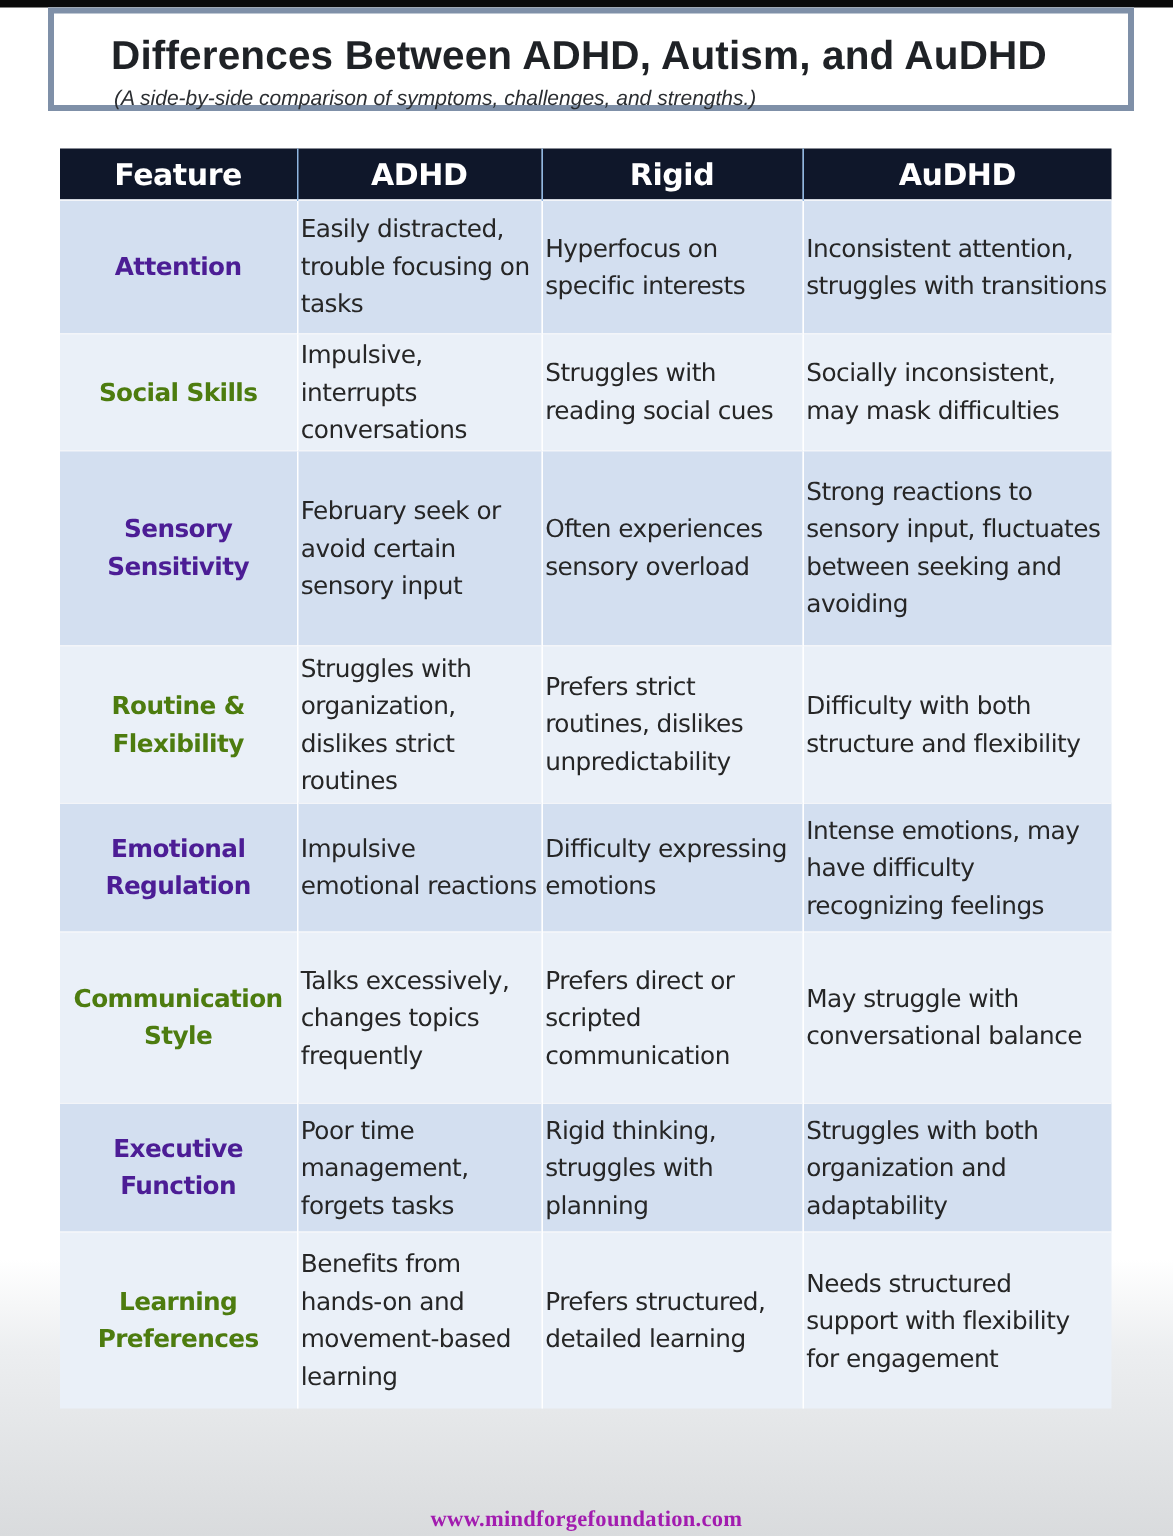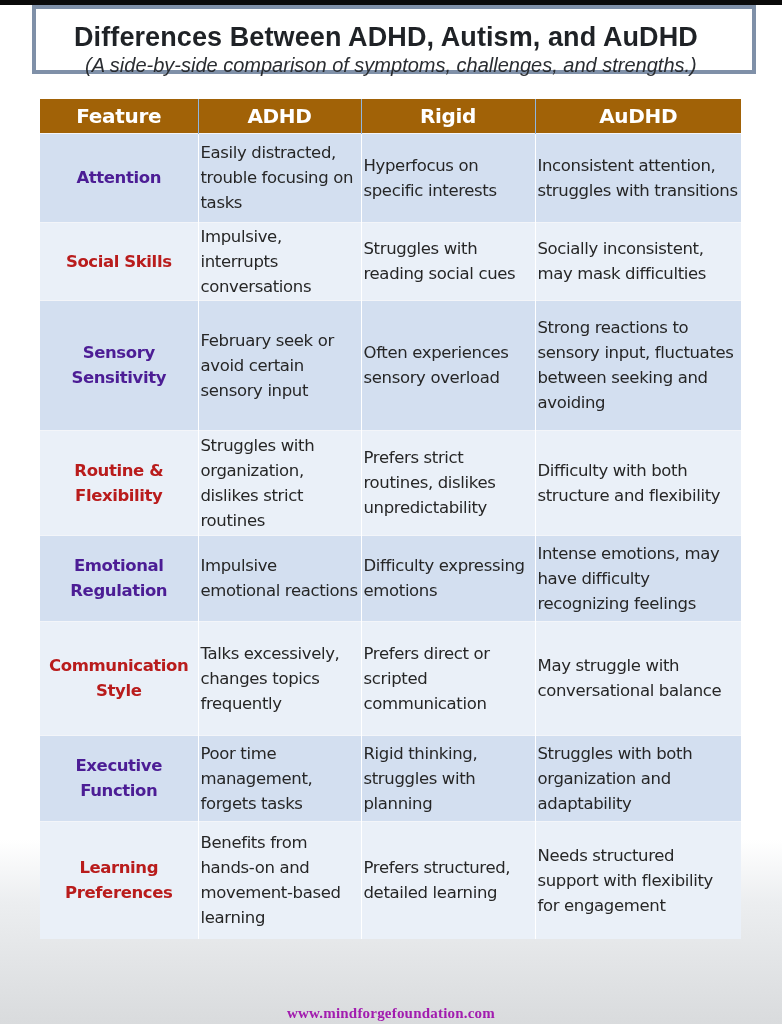--- a/index.html
+++ b/index.html
@@ -23,36 +23,36 @@
     font-family: "Liberation Sans", sans-serif;
     font-weight: bold;
     font-size: 27px;
     color: #1f2226;
     letter-spacing: 0.1px;
     line-height: 32px;
   }
   .subtitle {
     font-family: "Liberation Sans", sans-serif;
     font-style: italic;
-    font-size: 20px;
+    font-size: 14px;
     color: #2a2d31;
     line-height: 24px;
-    margin-left: 11px;
+    margin-left: 2px;
   }
   .table {
     position: absolute; left: 40px; top: 99px; width: 701px;
     border-collapse: collapse;
     table-layout: fixed;
   }
   .table col.c0 { width: 158px; }
   .table col.c1 { width: 163px; }
   .table col.c2 { width: 174px; }
   .table col.c3 { width: 206px; }
   .table th {
-    background: #a16207;
+    background: #0f172a;
     color: #ffffff;
     font-family: "DejaVu Sans", sans-serif;
     font-weight: bold;
     font-size: 20px;
     height: 34px;
     text-align: center;
     border-right: 1px solid #8fb6e0;
     letter-spacing: -0.3px;
   }
   .table th:last-child { border-right: none; }
@@ -70,21 +70,21 @@
   .table td.feature {
     text-align: center;
     font-weight: bold;
     color: #1e3550;
     font-size: 16.5px;
     letter-spacing: -0.4px;
   }
   .table tr.odd td { background: #d3dff0; }
   .table tr.even td { background: #eaf0f8; }
   .table tr.odd td.feature { color: #4c1d95; }
-  .table tr.even td.feature { color: #b91c1c; }
+  .table tr.even td.feature { color: #4d7c0f; }
   .footer-url {
     position: absolute; left: 0; top: 1005px; width: 782px; text-align: center;
     font-family: "Liberation Serif", serif;
     font-weight: bold;
     font-size: 15px;
     color: #a21caf;
     letter-spacing: 0.2px;
   }
 </style>
 </head>

